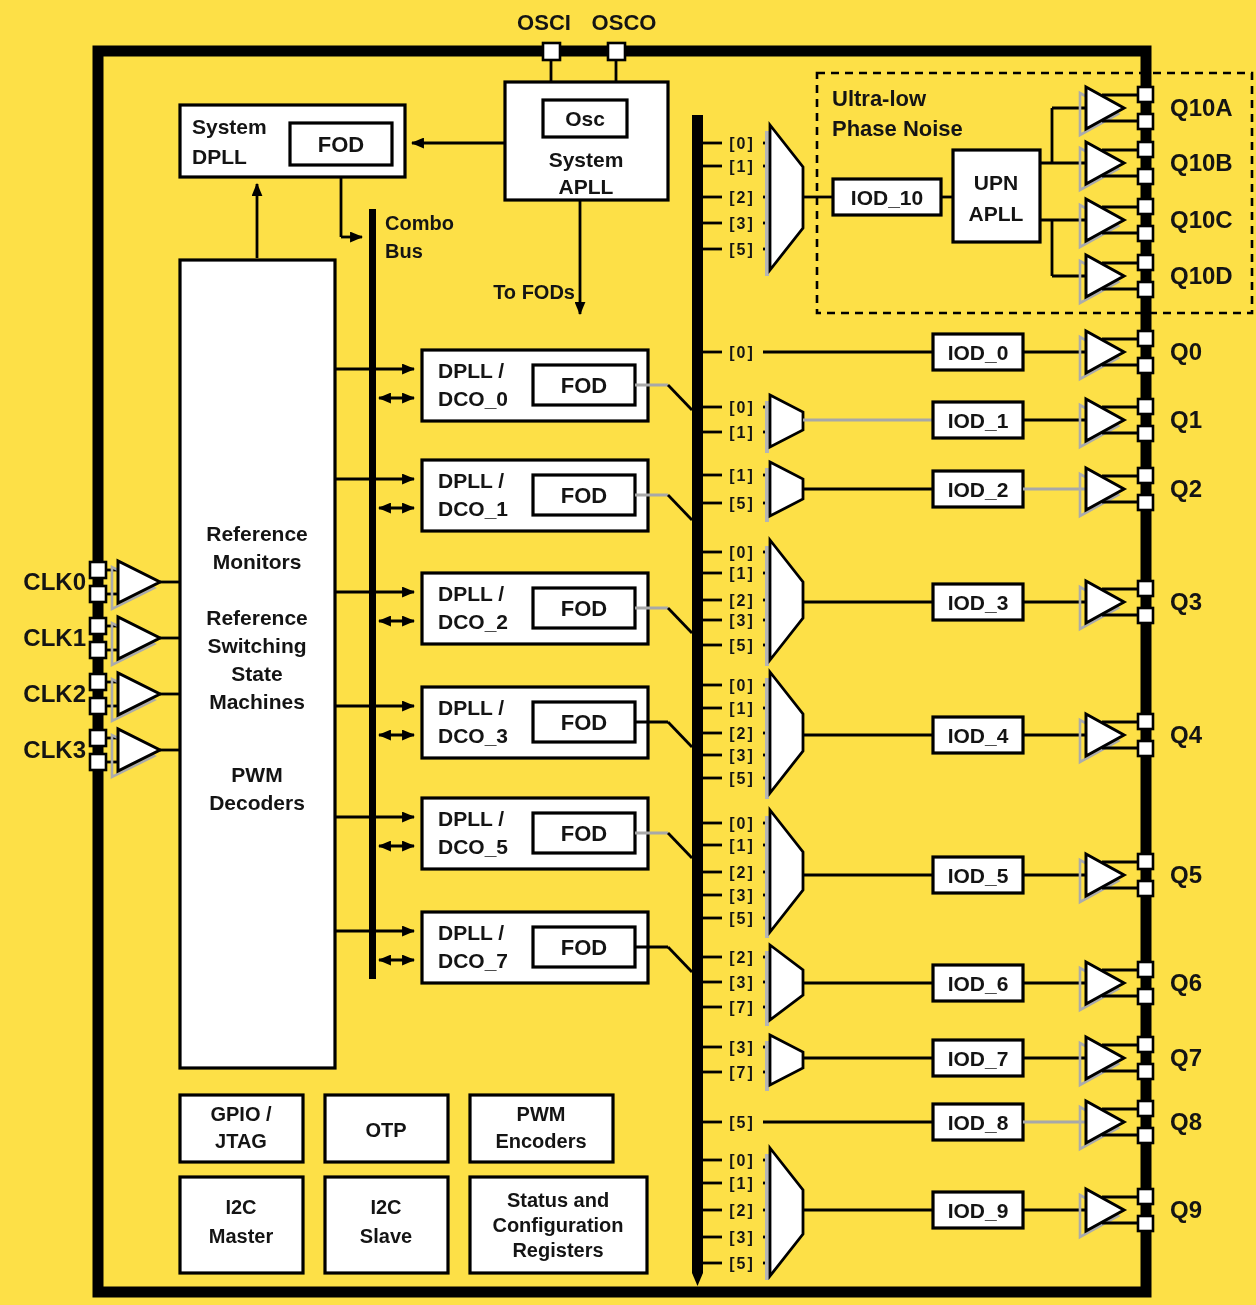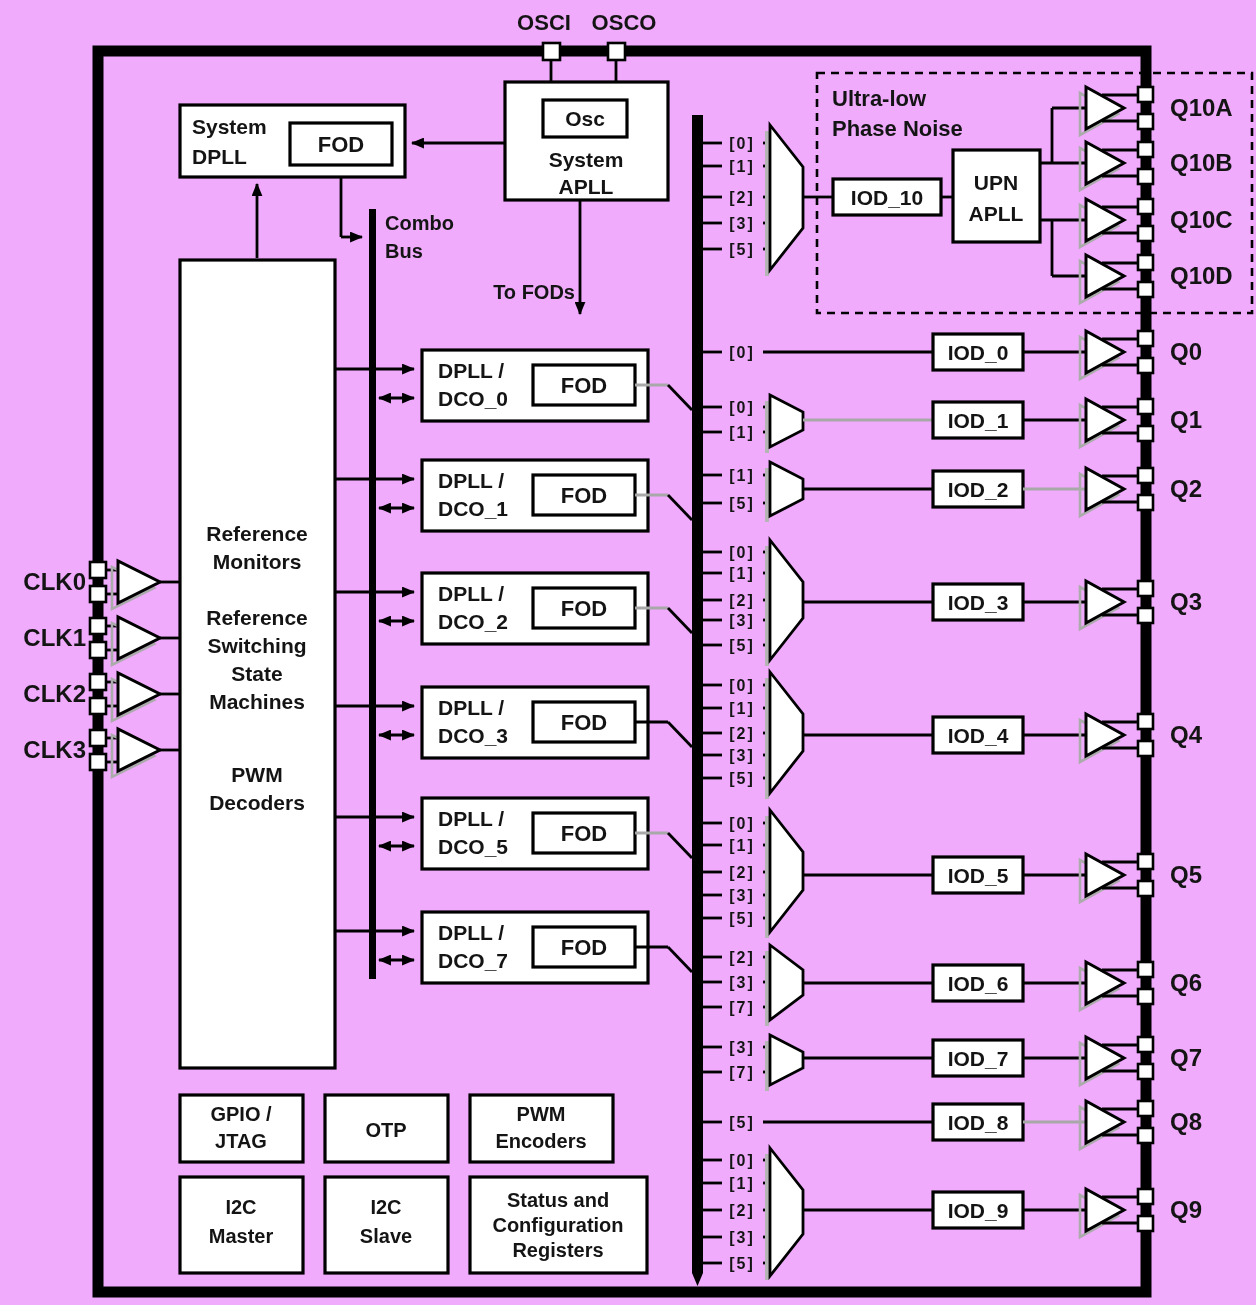--- a/index.html
+++ b/index.html
@@ -1,16 +1,16 @@
 <!DOCTYPE html>
 <html><head>
 <meta charset="utf-8">
 <style>
   html,body{margin:0;padding:0;background:#ffffff;}
-  .stage{position:relative;width:1256px;height:1305px;background:#f0abfc;}
+  .stage{position:relative;width:1256px;height:1305px;background:#fde047;}
   svg text{font-family:"Liberation Sans",sans-serif;font-weight:bold;fill:#141414;}
   .t24{font-size:24px;}
   .t22{font-size:22px;}
   .t21{font-size:21px;}
   .t20{font-size:20px;}
   .t16{font-size:16px;letter-spacing:2px;}
   .wire{stroke:#000;stroke-width:2.8;fill:none;}
   .wire-gray{stroke:#a8a8a8;stroke-width:3;fill:none;}
   .box{fill:#fff;stroke:#000;stroke-width:3.2;}
   .chip-border{fill:none;stroke:#000;stroke-width:11;}

